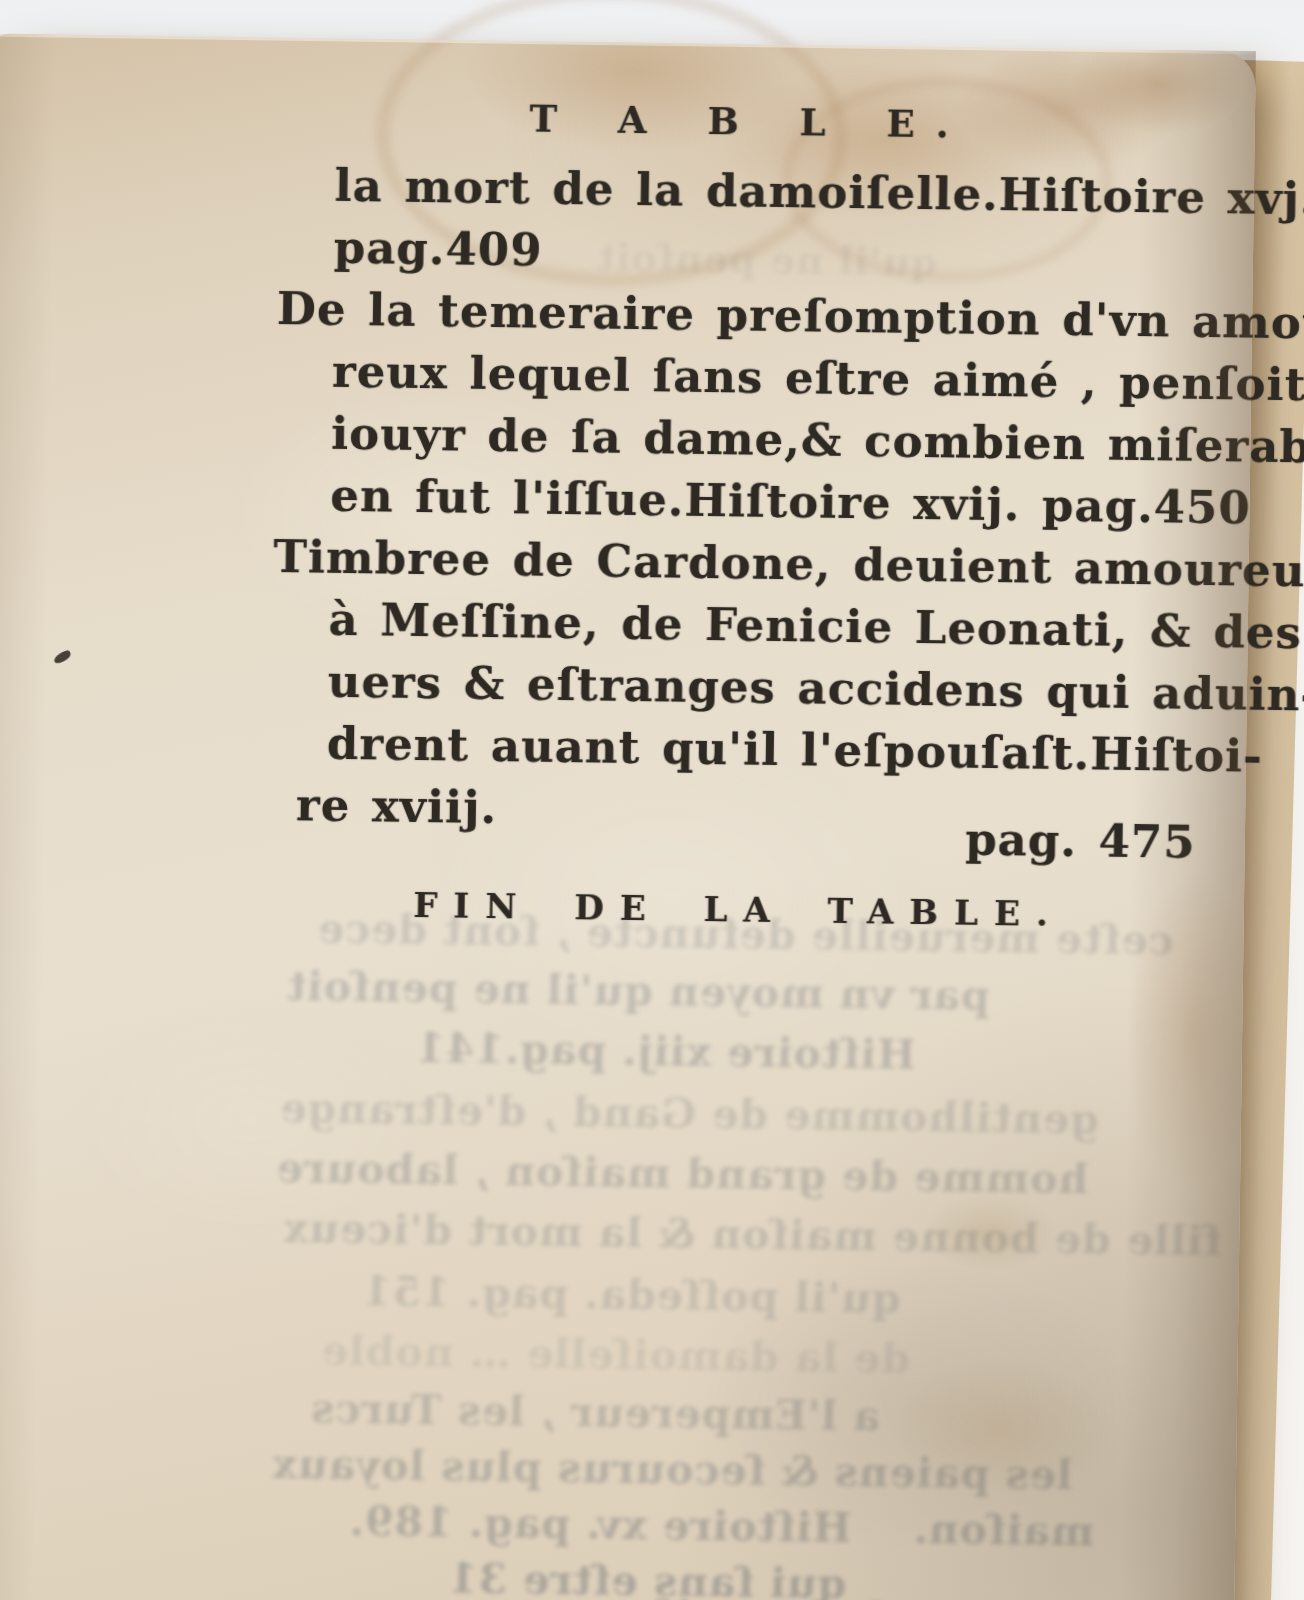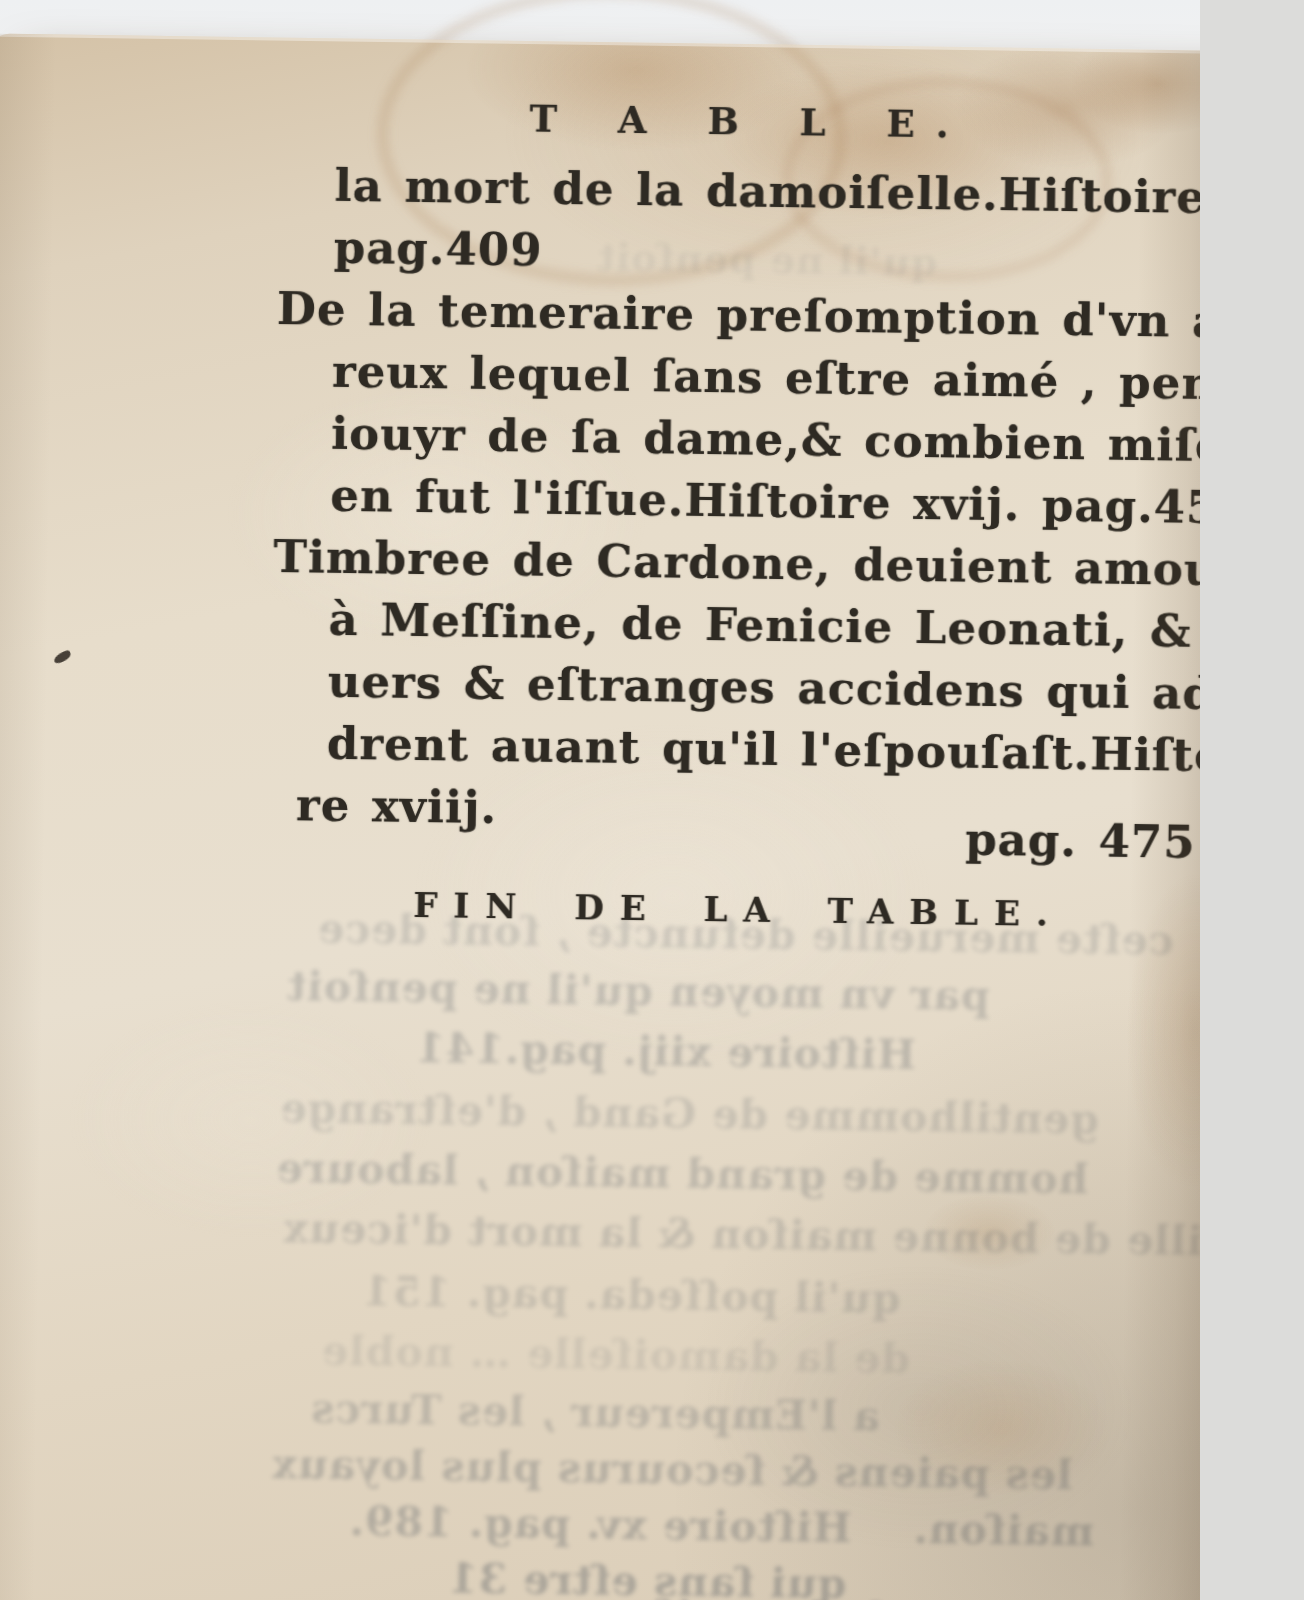--- a/index.html
+++ b/index.html
@@ -1,17 +1,17 @@
 <!DOCTYPE html>
 <html><head>
 <meta charset="utf-8">
 <style>
   html,body { margin:0; padding:0; background:#dcdcda; }
   .photo {
-    position:relative; width:1200px; height:1600px; overflow:hidden;
+    position:relative; width:1304px; height:1600px; overflow:hidden;
     background: linear-gradient(180deg, #eef0f2 0%, #f4f3f0 8%, #f6f4f1 100%);
     font-family:"DejaVu Serif","Liberation Serif",serif;
   }
   
   .back-edge {
     position:absolute; right:-10px; top:62px; width:92px; height:1580px;
     transform:rotate(1.6deg); transform-origin:top right;
     background:linear-gradient(to right, #8f7753 0%, #b89c75 18%, #cfb790 45%, #dbc8a7 75%, #d6c2a0 100%);
     border-top-left-radius:12px;
   }

